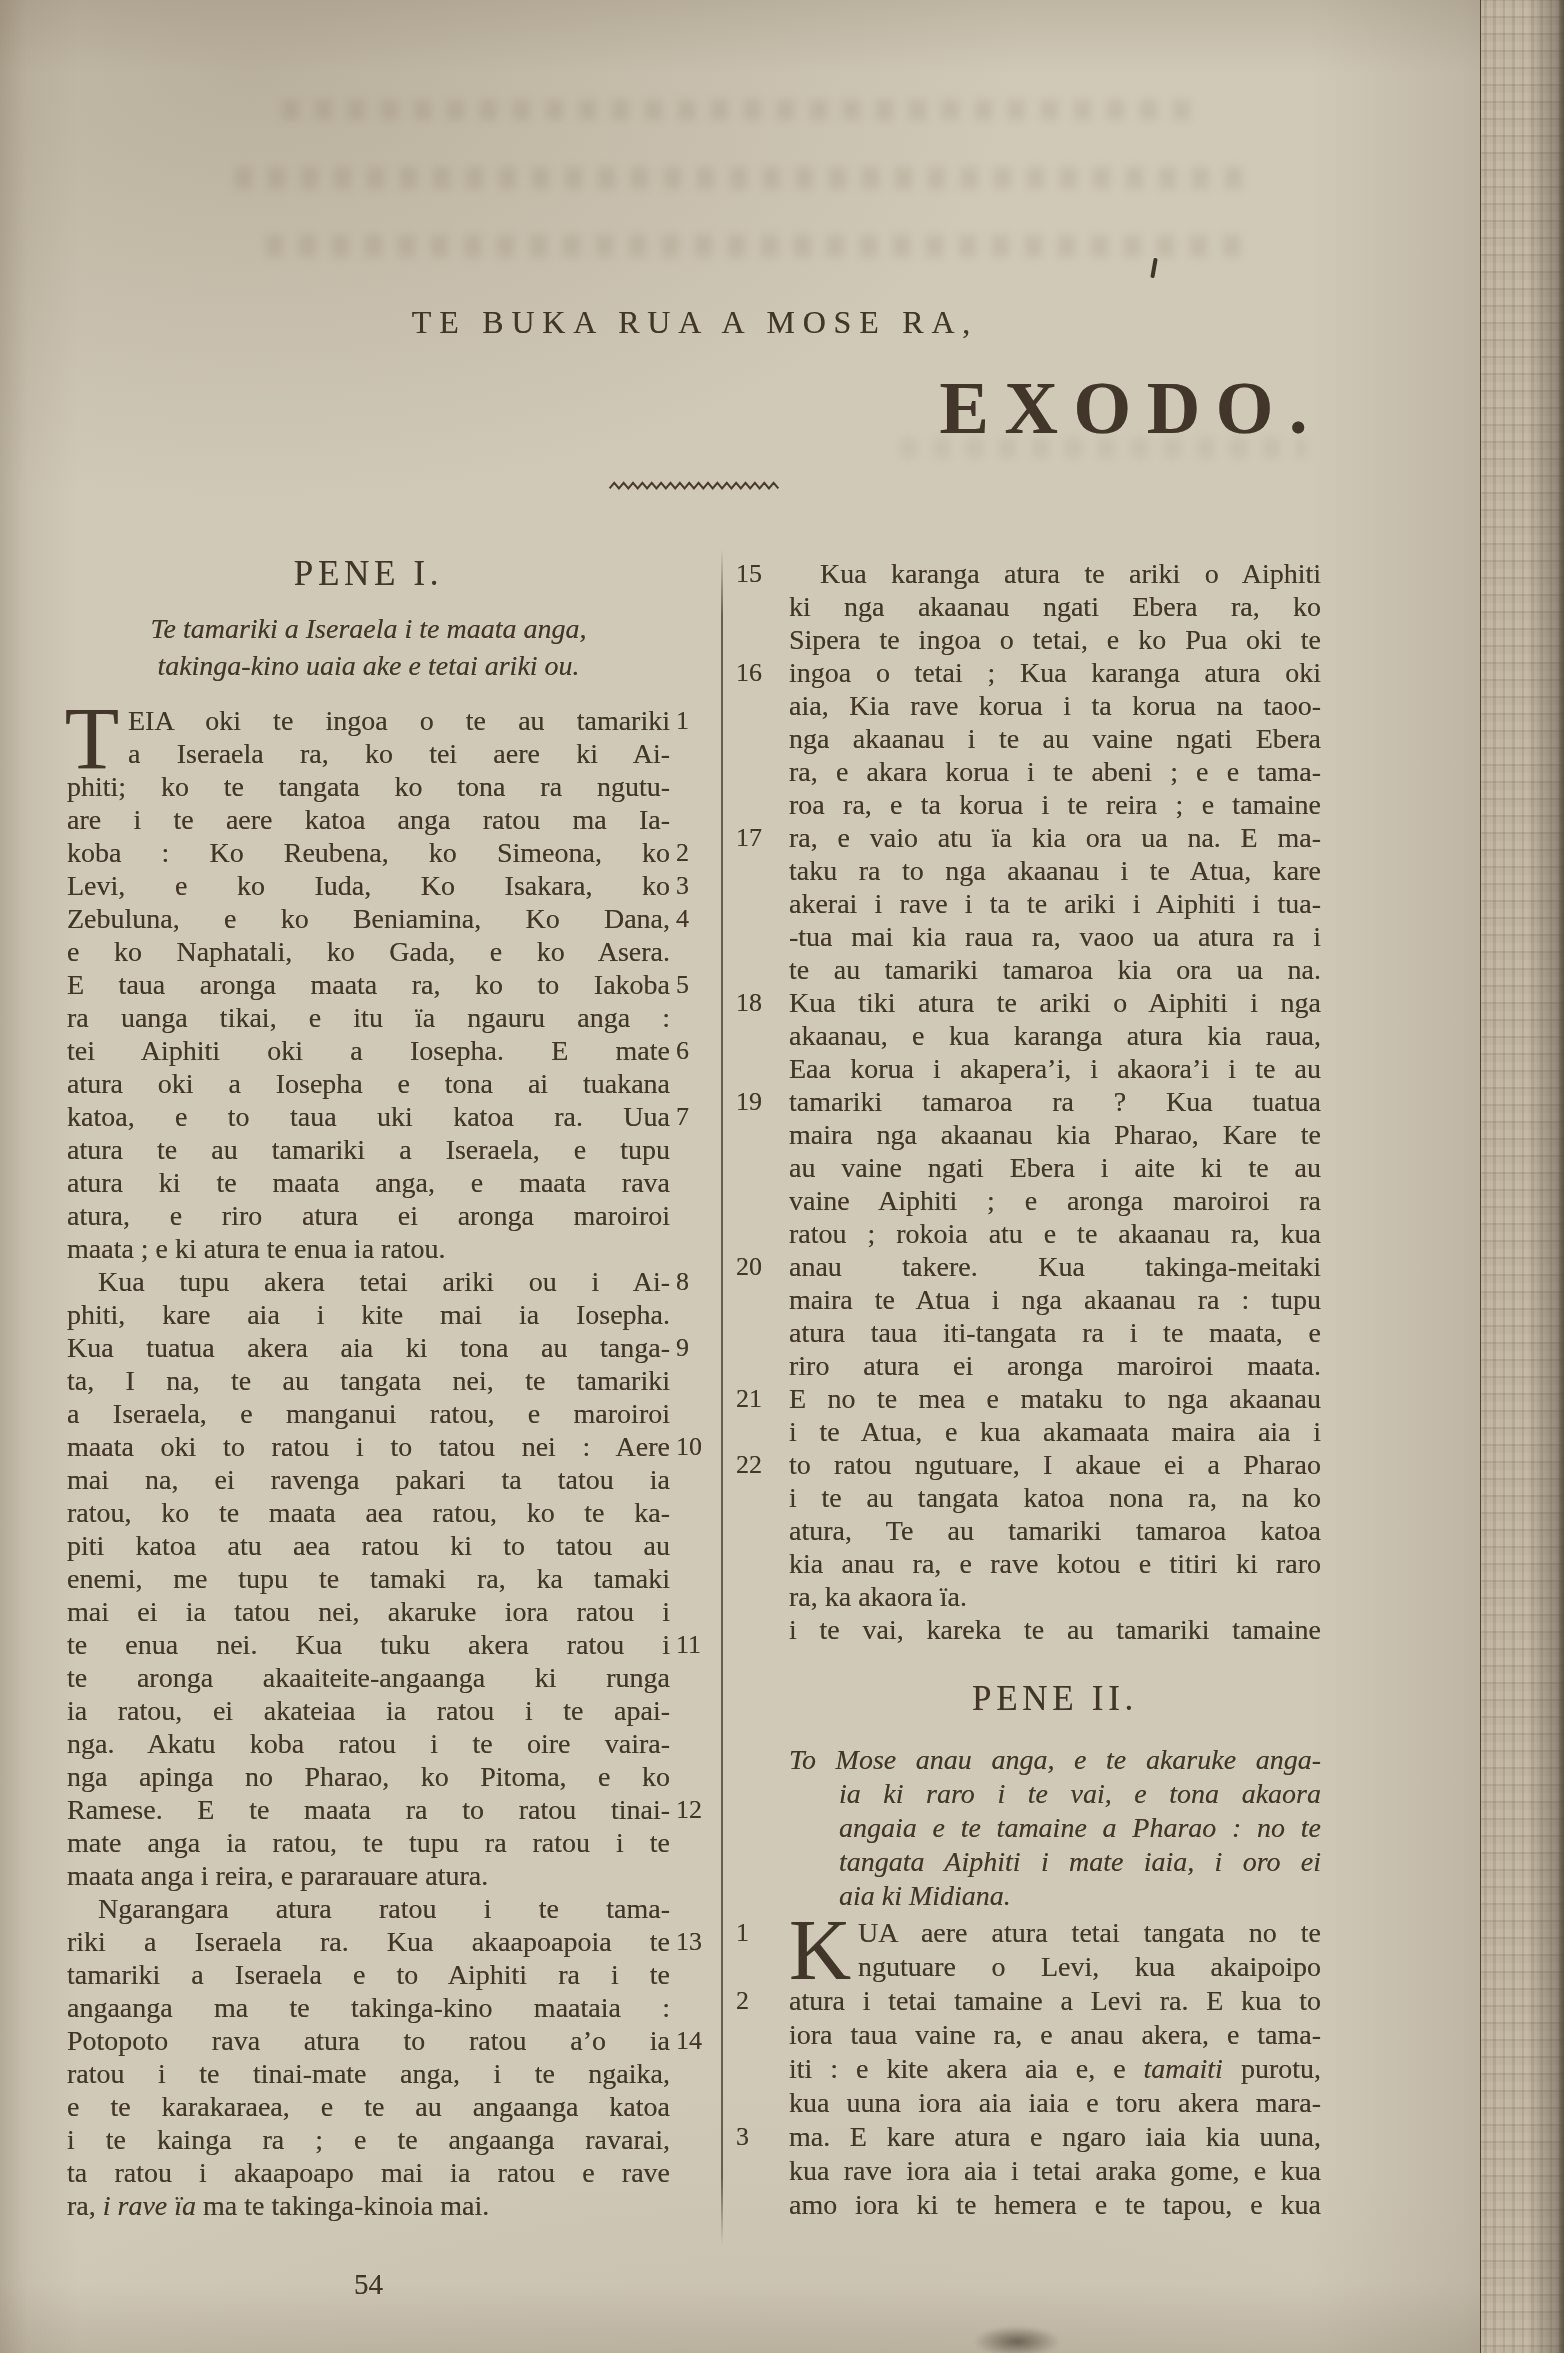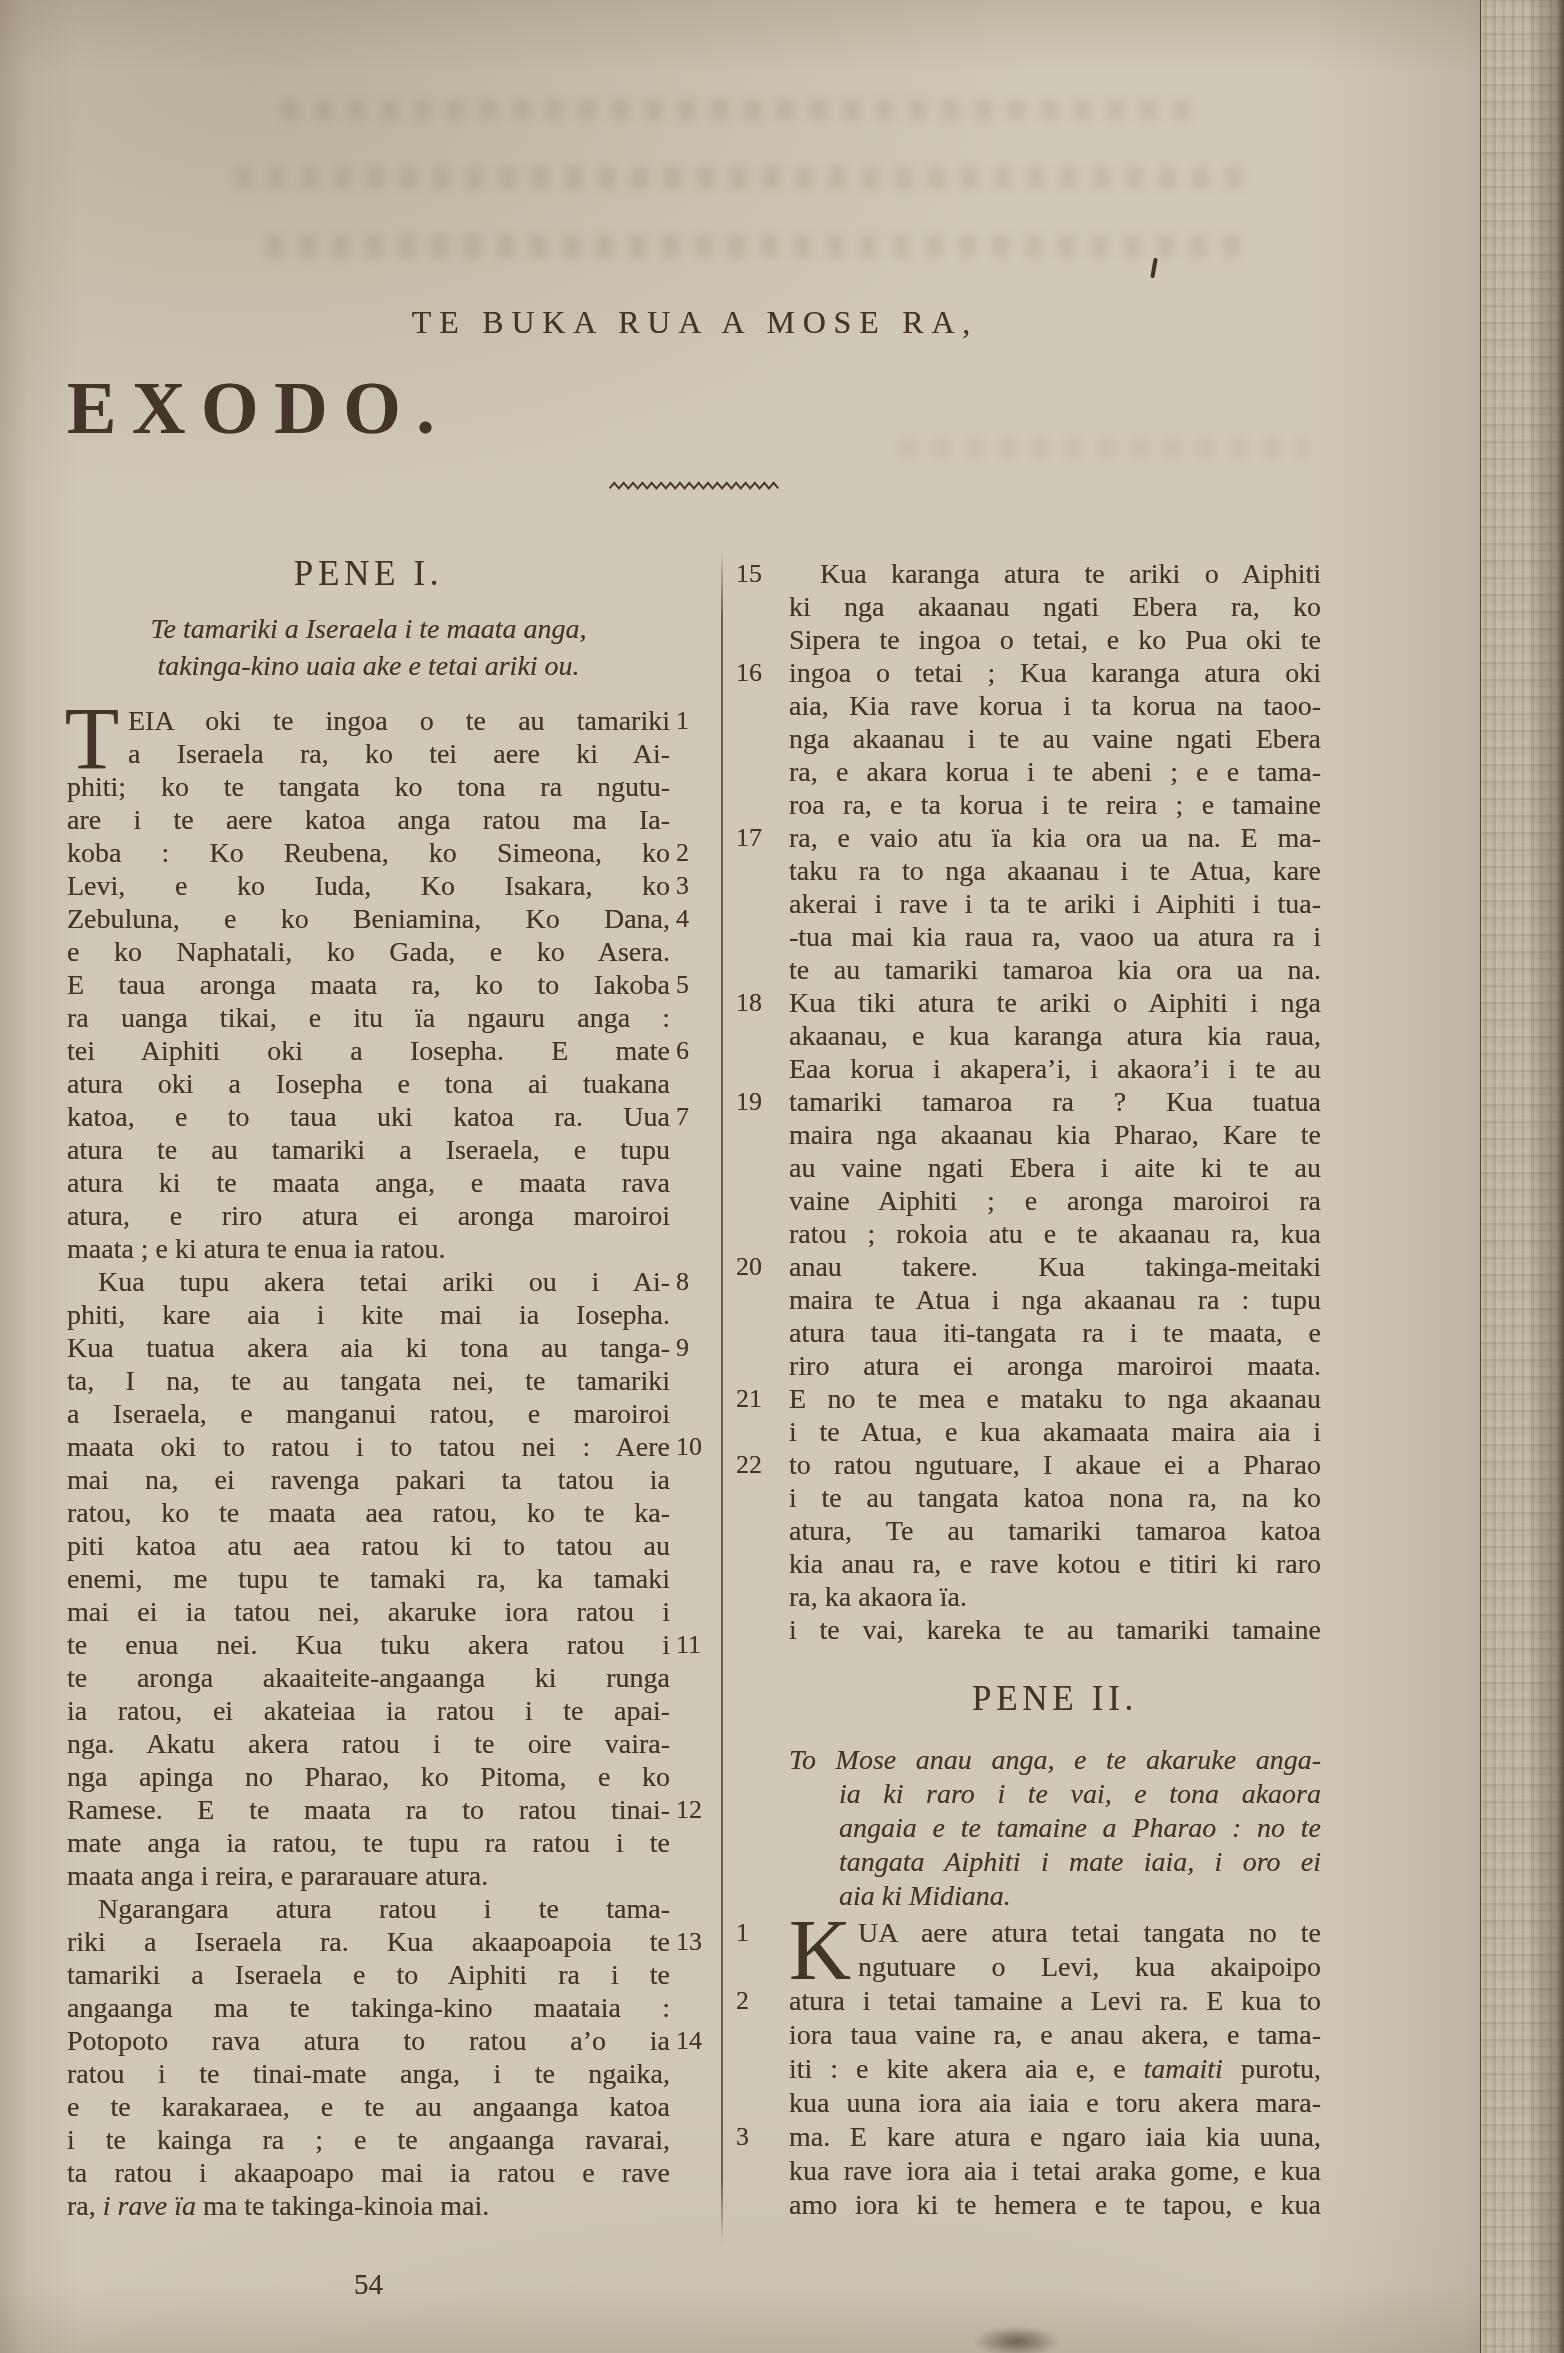--- a/index.html
+++ b/index.html
@@ -32,21 +32,21 @@
   }
   .fleck{ position:absolute; left:1152px; top:258px; width:3.9px; height:20.3px;
     background:#241a0e; border-radius:1.6px; transform:rotate(10deg); opacity:.85; }
   .blob{ position:absolute; left:974px; top:2326px; width:86px; height:31px;
     background:radial-gradient(closest-side, rgba(40,32,22,0.55), rgba(40,32,22,0)); filter:blur(1.6px); }
 
   
   .header-title{ position:absolute; left:67px; top:304px; width:1256px;
     text-align:center; font-size:32px; letter-spacing:7.8px; white-space:nowrap; }
   .book-title{ position:absolute; left:67px; top:366px; width:1256px;
-    text-align:left; font-size:74px; font-weight:bold; letter-spacing:15.6px; white-space:nowrap; }
+    text-align:right; font-size:74px; font-weight:bold; letter-spacing:15.6px; white-space:nowrap; }
   .squiggle{ position:absolute; left:67px; top:479px; width:1256px; text-align:center; }
 
   
   .divider{ position:absolute; left:721px; top:549px; width:2.3px; height:1696px;
     background:linear-gradient(0deg, rgba(70,58,42,0) 0%, rgba(70,58,42,0.75) 4%, rgba(70,58,42,0.75) 96%, rgba(70,58,42,0) 100%); }
 
   .chap-head{ position:absolute; text-align:center; font-size:35px; letter-spacing:4.7px; }
   #pene1{ left:67px; top:554px; width:603px; }
   #pene2{ left:789px; top:1679px; width:532px; }
 
@@ -137,21 +137,21 @@
       <div class="ln"><span>a Iseraela, e manganui ratou, e maroiroi</span></div>
       <div class="ln"><span>maata oki to ratou i to tatou nei : Aere</span><span class="vn l">10</span></div>
       <div class="ln"><span>mai na, ei ravenga pakari ta tatou ia</span></div>
       <div class="ln"><span>ratou, ko te maata aea ratou, ko te ka-</span></div>
       <div class="ln"><span>piti katoa atu aea ratou ki to tatou au</span></div>
       <div class="ln"><span>enemi, me tupu te tamaki ra, ka tamaki</span></div>
       <div class="ln"><span>mai ei ia tatou nei, akaruke iora ratou i</span></div>
       <div class="ln"><span>te enua nei. Kua tuku akera ratou i</span><span class="vn l">11</span></div>
       <div class="ln"><span>te aronga akaaiteite-angaanga ki runga</span></div>
       <div class="ln"><span>ia ratou, ei akateiaa ia ratou i te apai-</span></div>
-      <div class="ln"><span>nga. Akatu akera ratou i te oire vaira-</span></div>
+      <div class="ln"><span>nga. Akatu koba ratou i te oire vaira-</span></div>
       <div class="ln"><span>nga apinga no Pharao, ko Pitoma, e ko</span></div>
       <div class="ln"><span>Ramese. E te maata ra to ratou tinai-</span><span class="vn l">12</span></div>
       <div class="ln"><span>mate anga ia ratou, te tupu ra ratou i te</span></div>
       <div class="ln end"><span>maata anga i reira, e pararauare atura.</span></div>
       <div class="ln ind"><span>Ngarangara atura ratou i te tama-</span></div>
       <div class="ln"><span>riki a Iseraela ra. Kua akaapoapoia te</span><span class="vn l">13</span></div>
       <div class="ln"><span>tamariki a Iseraela e to Aiphiti ra i te</span></div>
       <div class="ln"><span>angaanga ma te takinga-kino maataia :</span></div>
       <div class="ln"><span>Potopoto rava atura to ratou a’o ia</span><span class="vn l">14</span></div>
       <div class="ln"><span>ratou i te tinai-mate anga, i te ngaika,</span></div>

